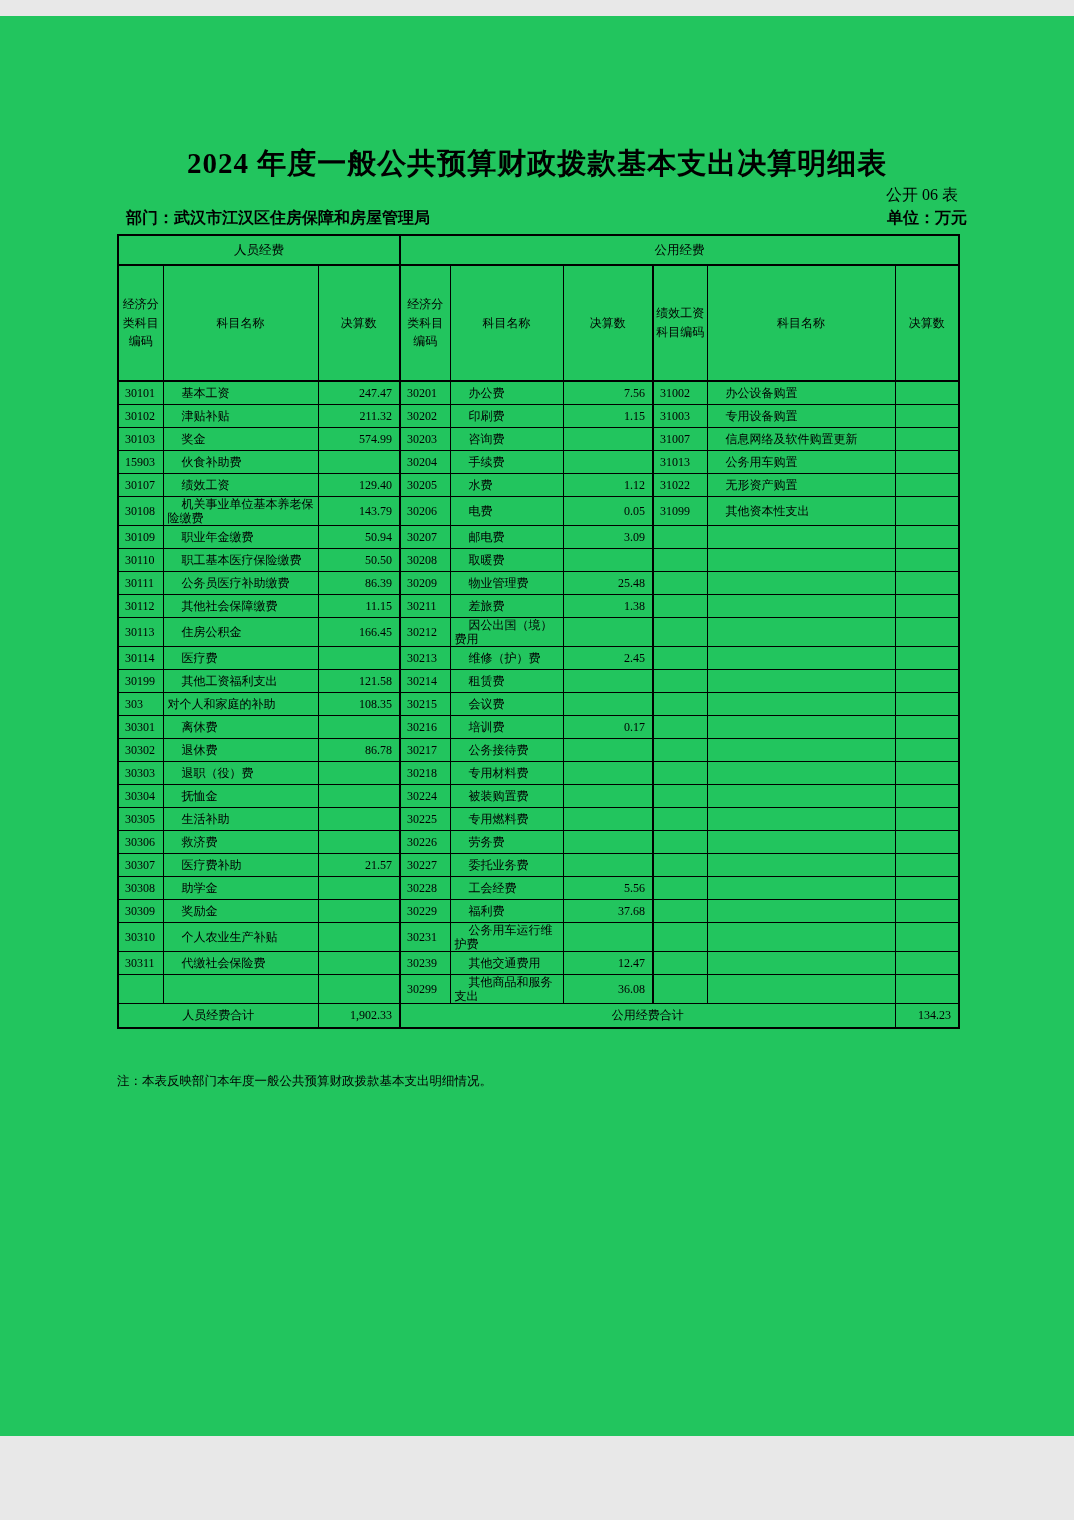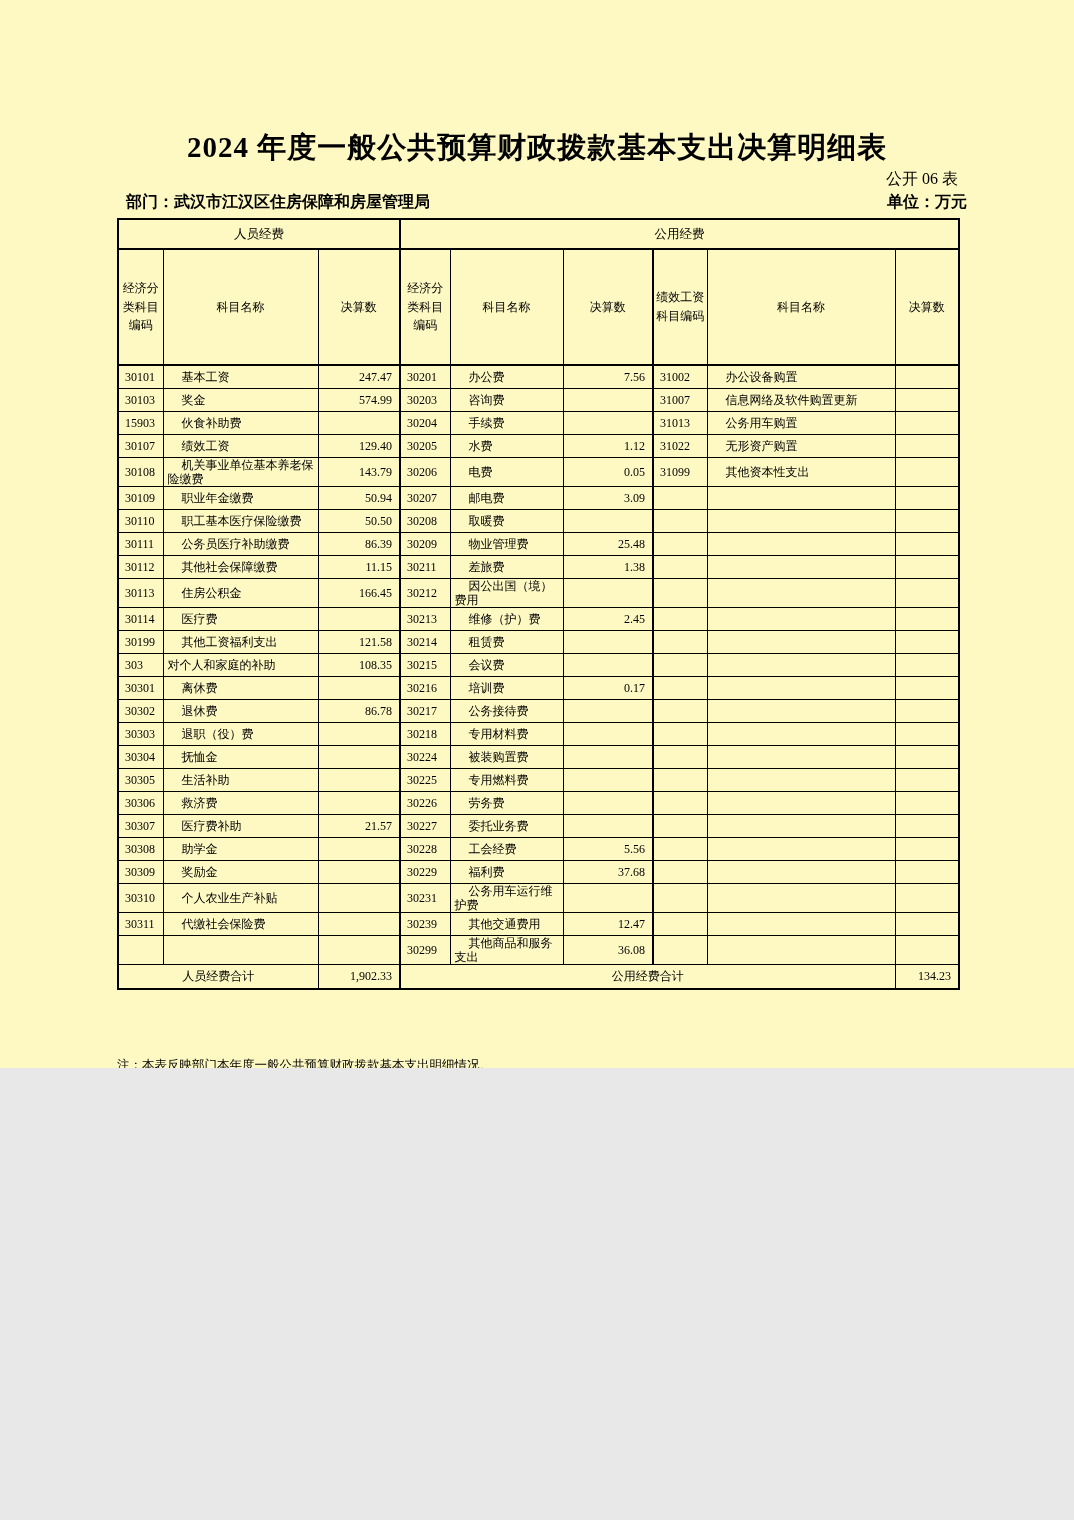--- a/index.html
+++ b/index.html
@@ -1,18 +1,18 @@
 <!DOCTYPE html>
 <html><head>
 <meta charset="utf-8">
 <style>
   html,body { margin:0; padding:0; background:#e8e8e8; }
   .page {
-    position:relative; width:1074px; height:1068px; margin:0 auto;
-    background:#fef9c3; color:#000;
+    position:relative; width:1074px; height:1420px; margin:16px auto;
+    background:#22c55e; color:#000;
     font-family:"Liberation Serif","DejaVu Serif",serif;
   }
   .title {
     position:absolute; top:128px; left:0; width:100%;
     text-align:center; font-size:29px; font-weight:bold; letter-spacing:1px;
     white-space:nowrap;
   }
   .table-label {
     position:absolute; top:169px; left:117px; width:841px;
     text-align:right; font-size:16px;
@@ -108,20 +108,31 @@
           <td class="name indent">基本工资</td>
           <td class="val">247.47</td>
           <td class="code bL2">30201</td>
           <td class="name indent">办公费</td>
           <td class="val">7.56</td>
           <td class="code bL2">31002</td>
           <td class="name indent">办公设备购置</td>
           <td class="val"></td>
         </tr>
         <tr>
+          <td class="code">30102</td>
+          <td class="name indent">津贴补贴</td>
+          <td class="val">211.32</td>
+          <td class="code bL2">30202</td>
+          <td class="name indent">印刷费</td>
+          <td class="val">1.15</td>
+          <td class="code bL2">31003</td>
+          <td class="name indent">专用设备购置</td>
+          <td class="val"></td>
+        </tr>
+        <tr>
           <td class="code">30103</td>
           <td class="name indent">奖金</td>
           <td class="val">574.99</td>
           <td class="code bL2">30203</td>
           <td class="name indent">咨询费</td>
           <td class="val"></td>
           <td class="code bL2">31007</td>
           <td class="name indent">信息网络及软件购置更新</td>
           <td class="val"></td>
         </tr>

